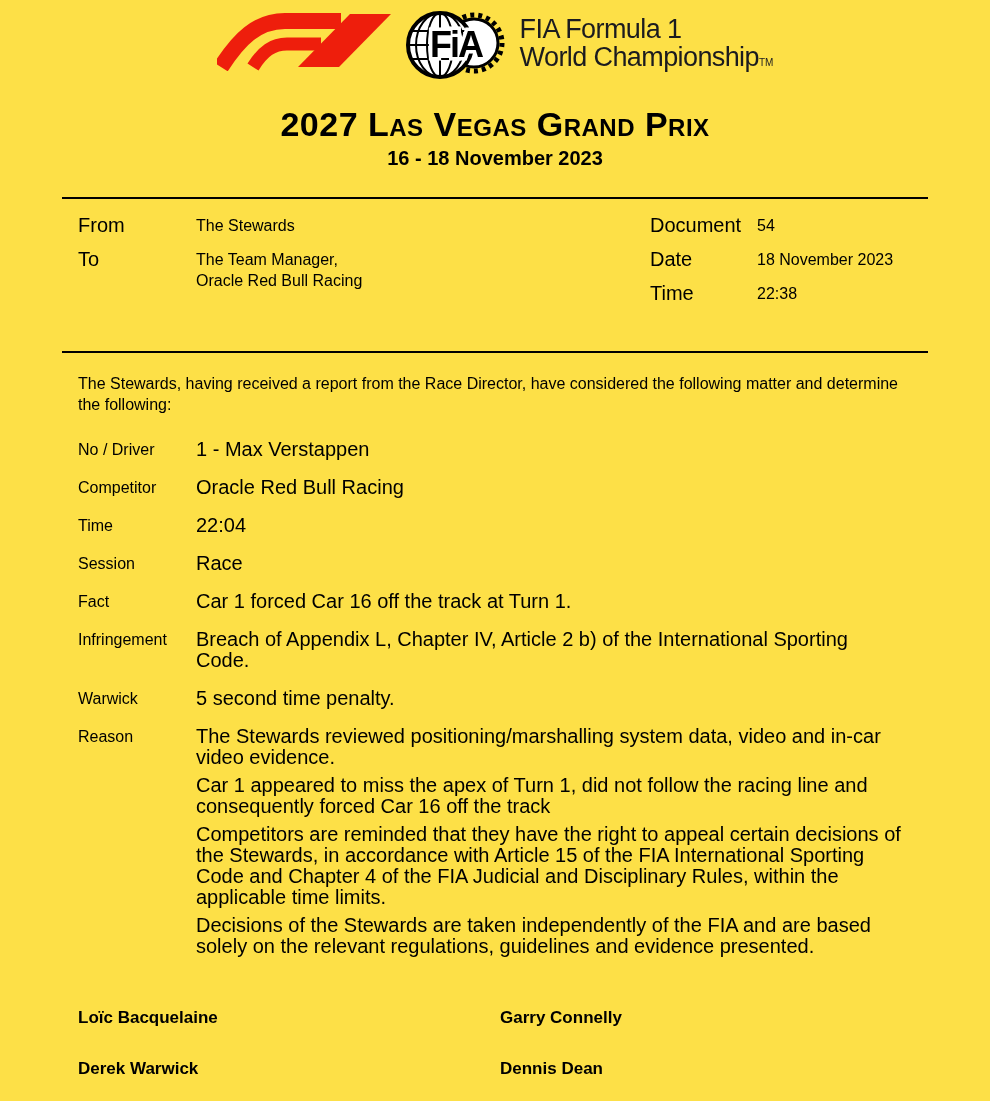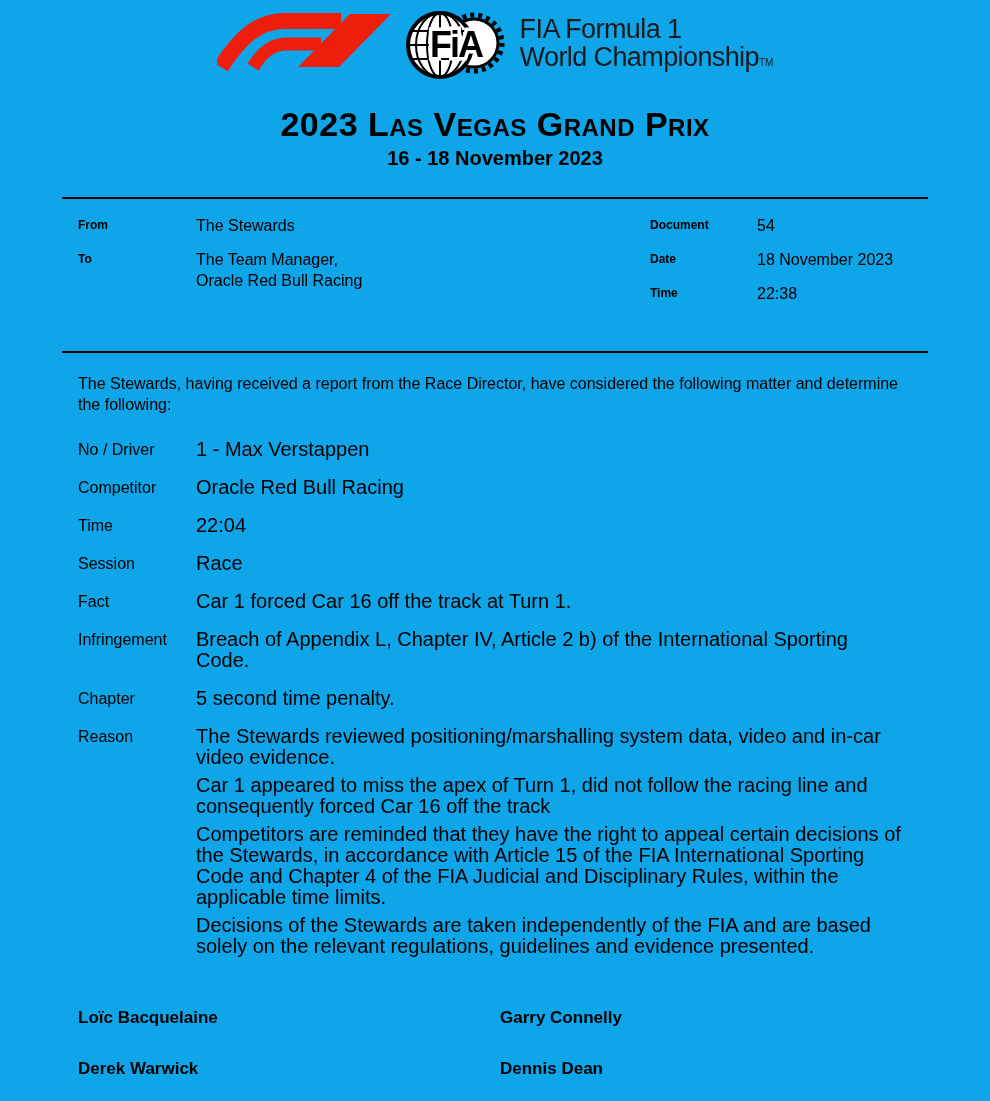--- a/index.html
+++ b/index.html
@@ -2,39 +2,39 @@
 <html><head>
 <meta charset="utf-8">
 <style>
   * { box-sizing: border-box; }
   html,body { margin:0; padding:0; background:#ffffff; }
   body {
     width:990px; height:1101px;
     font-family:"Liberation Sans", sans-serif;
     color:#000;
   }
-  .page { position:relative; width:990px; height:1101px; overflow:hidden; background:#0ea5e9; }
+  .page { position:relative; width:990px; height:1101px; overflow:hidden; background:#fde047; }
 
   
   .logo-row { display:flex; justify-content:center; align-items:flex-start; gap:12px; padding-top:9px; }
   .f1-logo svg, .fia-logo svg { display:block; }
   .brand-text { line-height:1.04; font-size:27px; letter-spacing:-0.6px; color:#1b1b1f; padding-top:6px; white-space:nowrap; }
   .tm { font-size:10px; letter-spacing:0; }
 
   
   .title { text-align:center; margin-top:24px; font-size:34px; font-weight:bold; font-variant:small-caps; letter-spacing:0.5px; }
   .subtitle { text-align:center; font-size:20px; font-weight:bold; margin-top:3px; }
 
   
   .meta { margin:27px 62px 0 62px; border-top:2px solid #000; border-bottom:2px solid #000;
           padding:16px 0 34px 0; display:flex; justify-content:space-between; }
   .meta-left { padding-left:16px; flex:1; }
   .meta-right { width:278px; }
   .meta-row { display:flex; margin-bottom:13px; align-items:flex-start; }
-  .meta-label { width:118px; font-weight:bold; font-size:12px; line-height:21px; flex-shrink:0; }
+  .meta-label { width:118px; font-weight:normal; font-size:20px; line-height:21px; flex-shrink:0; }
   .meta-right .meta-label { width:107px; }
   .meta-value { font-size:16px; line-height:21px; }
 
   
   .intro { margin:20px 78px 0 78px; width:820px; font-size:16px; line-height:21px; }
 
   
   .details { margin:24px 0 0 78px; }
   .drow { display:grid; grid-template-columns:118px 706px; margin-bottom:17px; }
   .dlabel { font-weight:normal; font-size:16px; line-height:21px; }
@@ -80,21 +80,21 @@
         </g>
         <text x="52" y="48" text-anchor="middle" font-family="Liberation Sans, sans-serif" font-size="36" font-weight="bold" letter-spacing="-2" fill="#000" stroke="#fff" stroke-width="7" paint-order="stroke">FiA</text>
       </svg>
     </span>
     <span class="brand-text">
       <span>FIA Formula 1</span><br>
       <span>World Championship</span><span class="tm">TM</span>
     </span>
   </div>
 
-  <div class="title">2023 Las Vegas Grand Prix</div>
+  <div class="title">2027 Las Vegas Grand Prix</div>
   <div class="subtitle">16 - 18 November 2023</div>
 
   <div class="meta">
     <div class="meta-left">
       <div class="meta-row">
         <div class="meta-label">From</div>
         <div class="meta-value">The Stewards</div>
       </div>
       <div class="meta-row">
         <div class="meta-label">To</div>
@@ -160,21 +160,21 @@
     </div>
 
     <div class="drow">
       <div class="dlabel">Infringement</div>
       <div class="dvalue">
         <p>Breach of Appendix L, Chapter IV, Article 2 b) of the International Sporting Code.</p>
       </div>
     </div>
 
     <div class="drow">
-      <div class="dlabel">Chapter</div>
+      <div class="dlabel">Warwick</div>
       <div class="dvalue">
         <p class="tight">5 second time penalty.</p>
       </div>
     </div>
 
     <div class="drow">
       <div class="dlabel">Reason</div>
       <div class="dvalue">
         <p class="para">The Stewards reviewed positioning/marshalling system data, video and in-car video evidence.</p>
         <p class="para">Car 1 appeared to miss the apex of Turn 1, did not follow the racing line and consequently forced Car 16 off the track</p>

